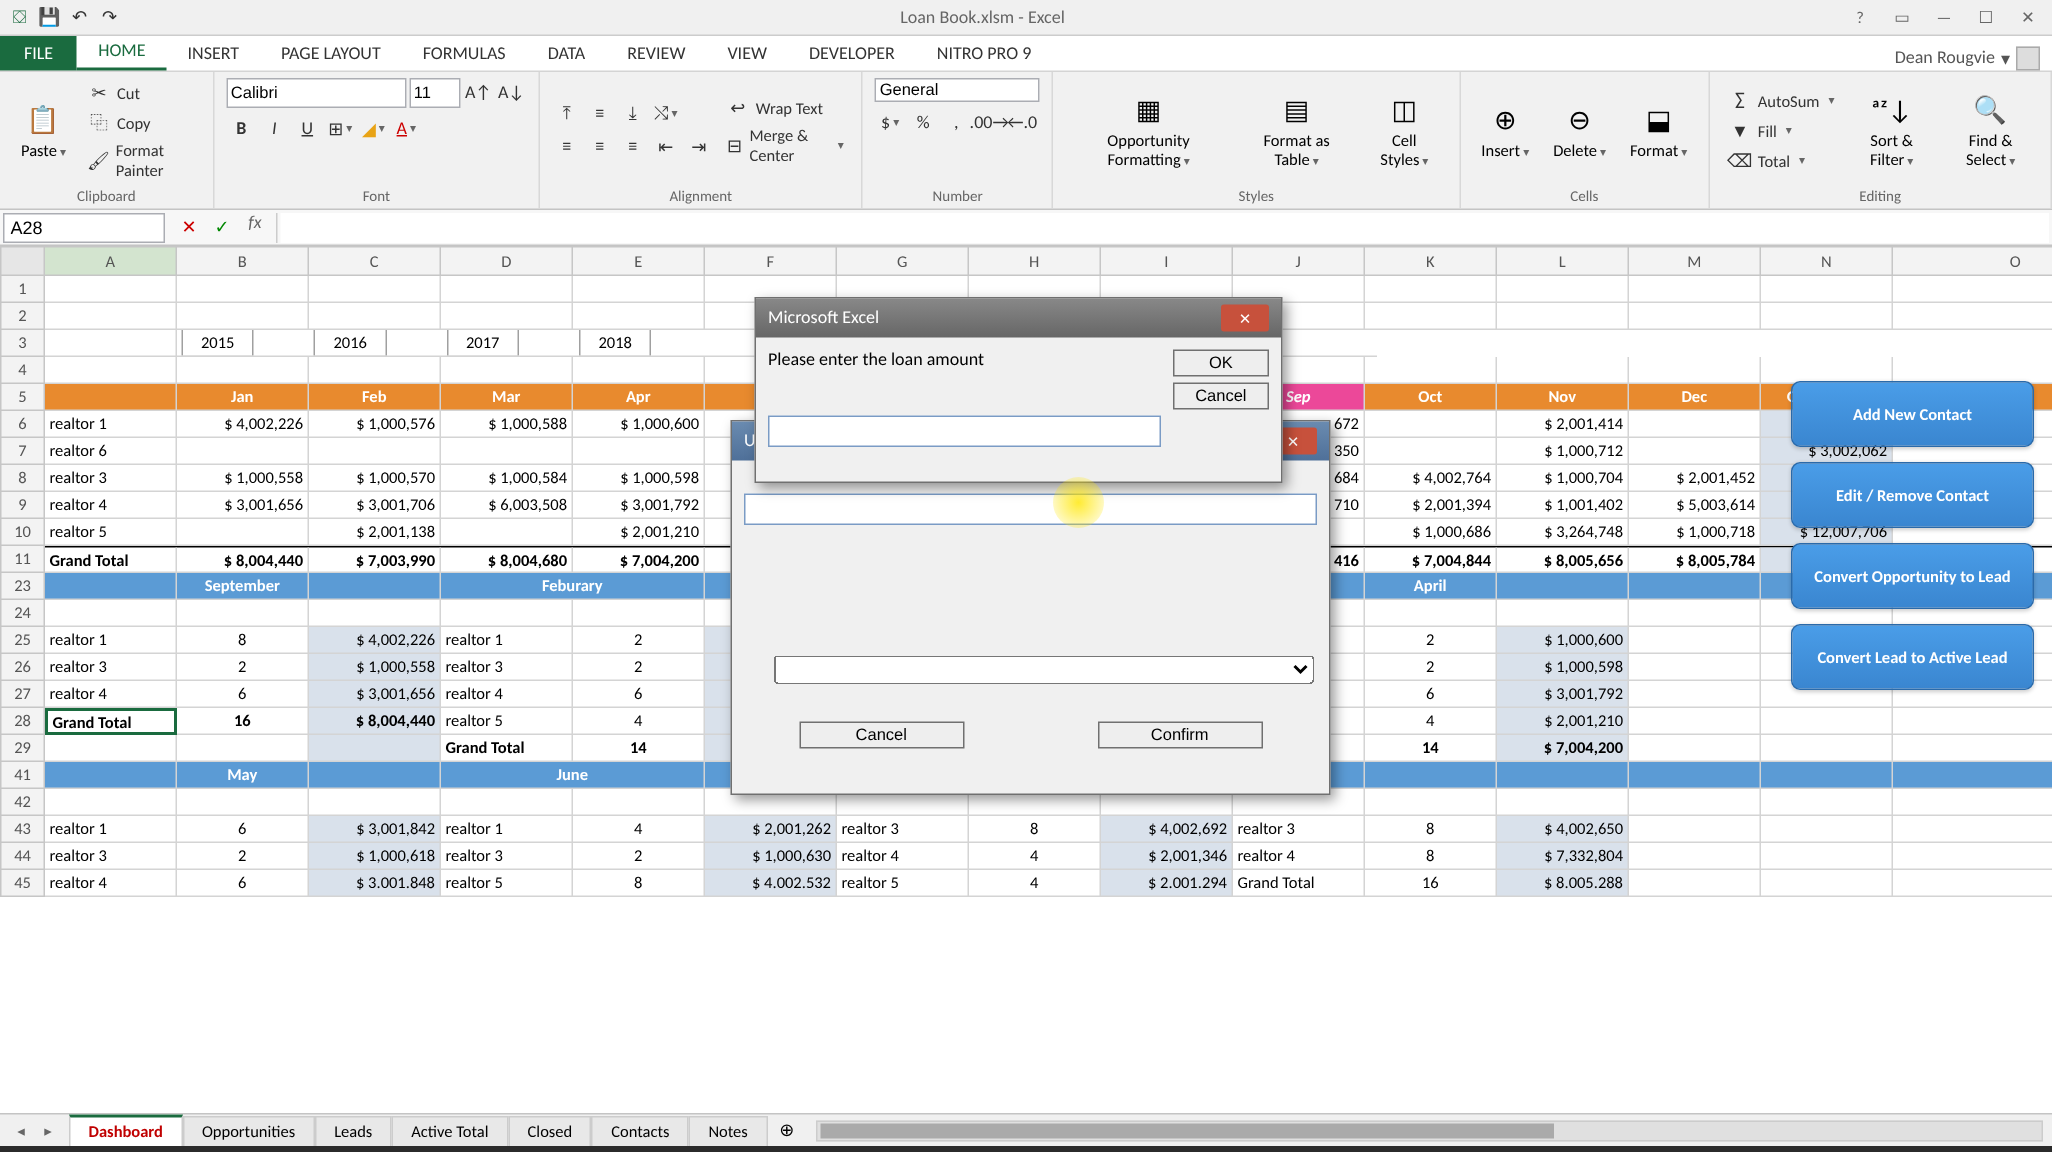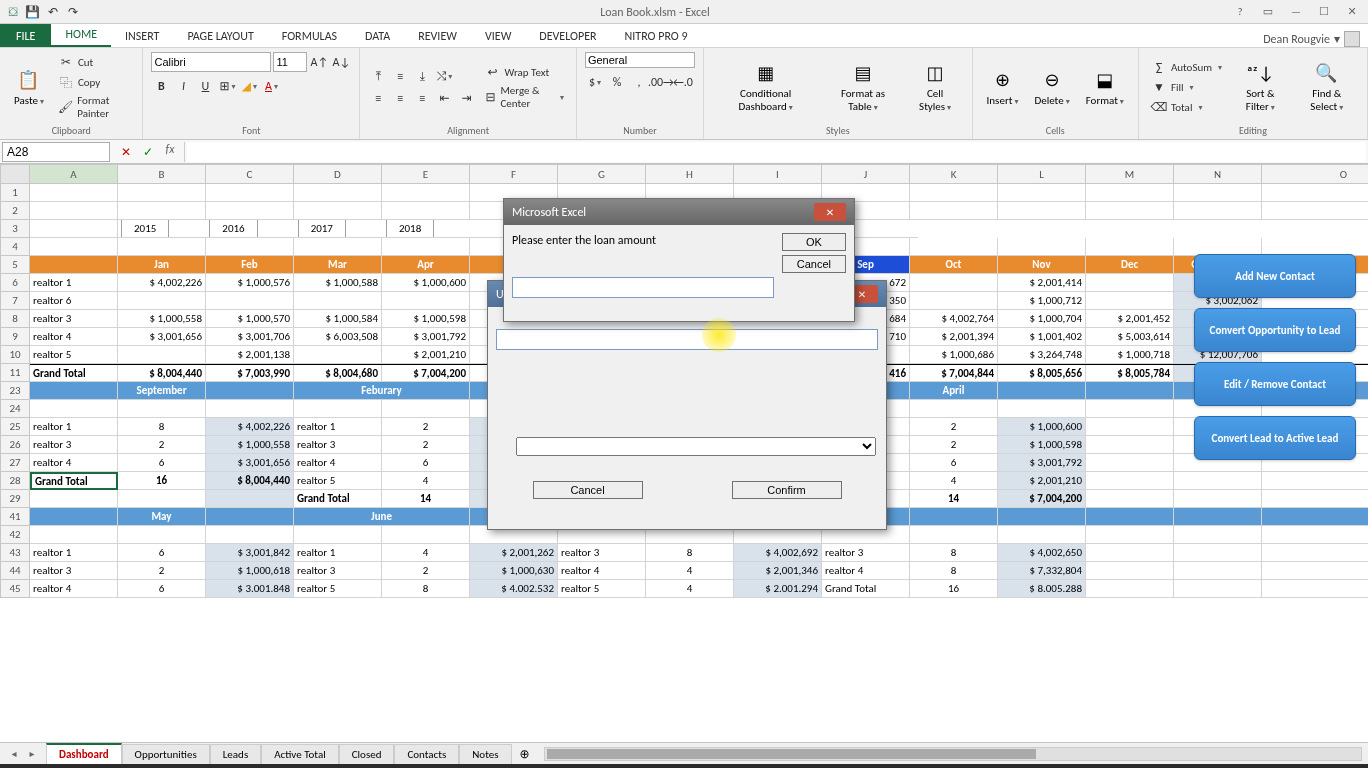--- a/index.html
+++ b/index.html
@@ -216,21 +216,21 @@
         <span class="icon-btn">.00→</span>
         <span class="icon-btn">←.0</span>
       </div>
     </div>
     <div class="rgroup-label">Number</div>
   </div>
   <div class="rgroup">
     <div class="rgroup-body">
       <div class="big-btn">
           <span class="icon">▦</span>
-          <span class="lbl dropdown-caret">Conditional Dashboard</span>
+          <span class="lbl dropdown-caret">Opportunity Formatting</span>
         </div>
       <div class="big-btn">
           <span class="icon">▤</span>
           <span class="lbl dropdown-caret">Format as Table</span>
         </div>
       <div class="big-btn">
           <span class="icon">◫</span>
           <span class="lbl dropdown-caret">Cell Styles</span>
         </div>
     </div>
@@ -400,21 +400,21 @@
       <div class="row">
         <div class="cell" style="width: 88px; background: rgb(232, 138, 46); color: rgb(255, 255, 255); font-weight: bold;"></div>
         <div class="cell center" style="width: 88px; background: rgb(232, 138, 46); color: rgb(255, 255, 255); font-weight: bold;">Jan</div>
         <div class="cell center" style="width: 88px; background: rgb(232, 138, 46); color: rgb(255, 255, 255); font-weight: bold;">Feb</div>
         <div class="cell center" style="width: 88px; background: rgb(232, 138, 46); color: rgb(255, 255, 255); font-weight: bold;">Mar</div>
         <div class="cell center" style="width: 88px; background: rgb(232, 138, 46); color: rgb(255, 255, 255); font-weight: bold;">Apr</div>
         <div class="cell" style="width: 88px; background: rgb(232, 138, 46); color: rgb(255, 255, 255); font-weight: bold;"></div>
         <div class="cell" style="width: 88px; background: rgb(232, 138, 46); color: rgb(255, 255, 255); font-weight: bold;"></div>
         <div class="cell" style="width: 88px; background: rgb(232, 138, 46); color: rgb(255, 255, 255); font-weight: bold;"></div>
         <div class="cell" style="width: 88px; background: rgb(232, 138, 46); color: rgb(255, 255, 255); font-weight: bold;"></div>
-        <div class="cell center" style="width: 88px; background: #1d4ed8; color: rgb(255, 255, 255); font-weight: bold;">Sep</div>
+        <div class="cell center" style="width: 88px; background: #ec4899; color: rgb(255, 255, 255); font-weight: bold; font-style: italic;">Sep</div>
         <div class="cell center" style="width: 88px; background: rgb(232, 138, 46); color: rgb(255, 255, 255); font-weight: bold;">Oct</div>
         <div class="cell center" style="width: 88px; background: rgb(232, 138, 46); color: rgb(255, 255, 255); font-weight: bold;">Nov</div>
         <div class="cell center" style="width: 88px; background: rgb(232, 138, 46); color: rgb(255, 255, 255); font-weight: bold;">Dec</div>
         <div class="cell center" style="width: 88px; background: rgb(232, 138, 46); color: rgb(255, 255, 255); font-weight: bold;">Grand Total</div>
         <div class="cell" style="width: 164px; background: rgb(232, 138, 46); color: rgb(255, 255, 255); font-weight: bold;"></div>
       </div>
       <div class="row">
         <div class="cell" style="width: 88px;">realtor 1</div>
         <div class="cell right" style="width: 88px;">$  4,002,226</div>
         <div class="cell right" style="width: 88px;">$  1,000,576</div>
@@ -713,22 +713,22 @@
         <div class="cell" style="width: 88px;">Grand Total</div>
         <div class="cell center" style="width: 88px;">16</div>
         <div class="cell right" style="width: 88px; background: rgb(217, 225, 235);">$  8.005.288</div>
         <div class="cell" style="width: 88px;"></div>
         <div class="cell" style="width: 88px;"></div>
         <div class="cell" style="width: 164px;"></div>
       </div>
     </div>
   <div class="action-btns">
     <div class="action-btn">Add New Contact</div>
+    <div class="action-btn">Edit / Remove Contact</div>
     <div class="action-btn">Convert Opportunity to Lead</div>
-    <div class="action-btn">Edit / Remove Contact</div>
     <div class="action-btn">Convert Lead to Active Lead</div>
   </div>
 </div>
 
 <div class="sheet-tabs">
   <div class="sheet-nav">
     <span class="sheet-nav-btn">◂</span>
     <span class="sheet-nav-btn">▸</span>
   </div>
   <div class="stab active">Dashboard</div>

